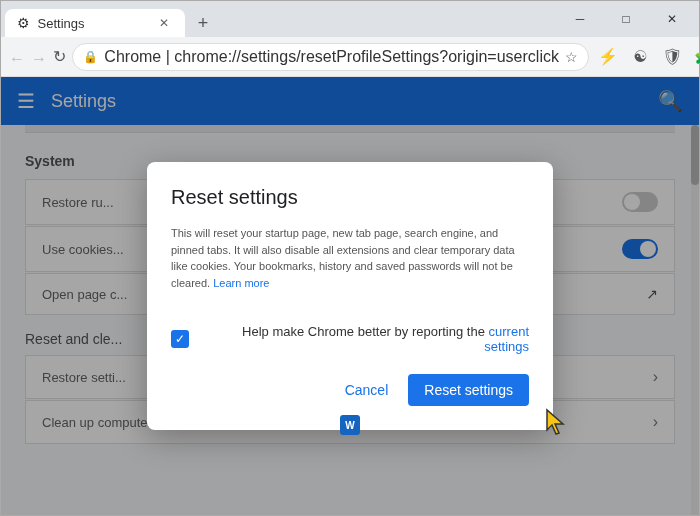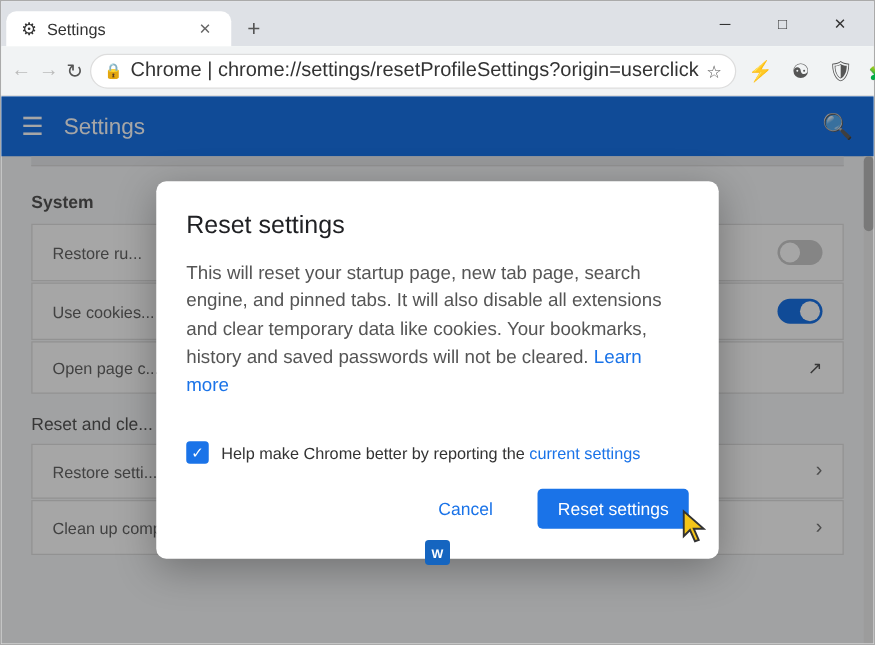--- a/index.html
+++ b/index.html
@@ -270,33 +270,33 @@
       display: flex;
       align-items: center;
       justify-content: center;
       z-index: 10;
     }
 
     
     .dialog {
       background: #fff;
       border-radius: 8px;
-      width: 450px;
+      width: 406px;
       padding: 24px;
       box-shadow: 0 8px 32px rgba(0,0,0,0.3);
       position: relative;
     }
     .dialog-title {
       font-size: 20px;
       font-weight: 500;
       color: #202124;
       margin-bottom: 16px;
     }
     .dialog-body {
-      font-size: 15px;
+      font-size: 11px;
       color: #555;
       line-height: 1.5;
       margin-bottom: 33px;
     }
     .dialog-body a {
       color: #1a73e8;
       text-decoration: none;
     }
     .dialog-checkbox-row {
       display: flex;
@@ -311,29 +311,29 @@
       height: 18px;
       background: #1a73e8;
       border-radius: 3px;
       display: flex;
       align-items: center;
       justify-content: center;
       color: #fff;
       font-size: 12px;
       flex-shrink: 0;
     }
-    .dialog-checkbox-label { flex: 1; font-size: 13px; }
+    .dialog-checkbox-label { flex: 1; font-size: 13px; text-align: right; }
     .dialog-checkbox-label a {
       color: #1a73e8;
       text-decoration: none;
     }
     .dialog-actions {
       display: flex;
       justify-content: flex-end;
-      gap: 20px;
+      gap: 4px;
       align-items: center;
     }
     .btn-cancel {
       background: transparent;
       border: none;
       color: #1a73e8;
       font-size: 14px;
       font-weight: 500;
       padding: 8px 16px;
       border-radius: 4px;

